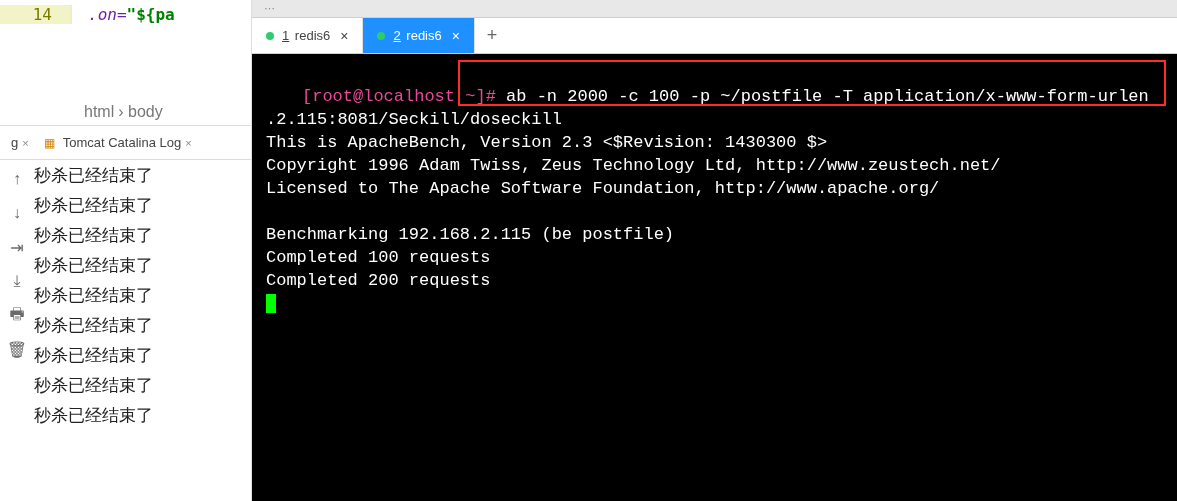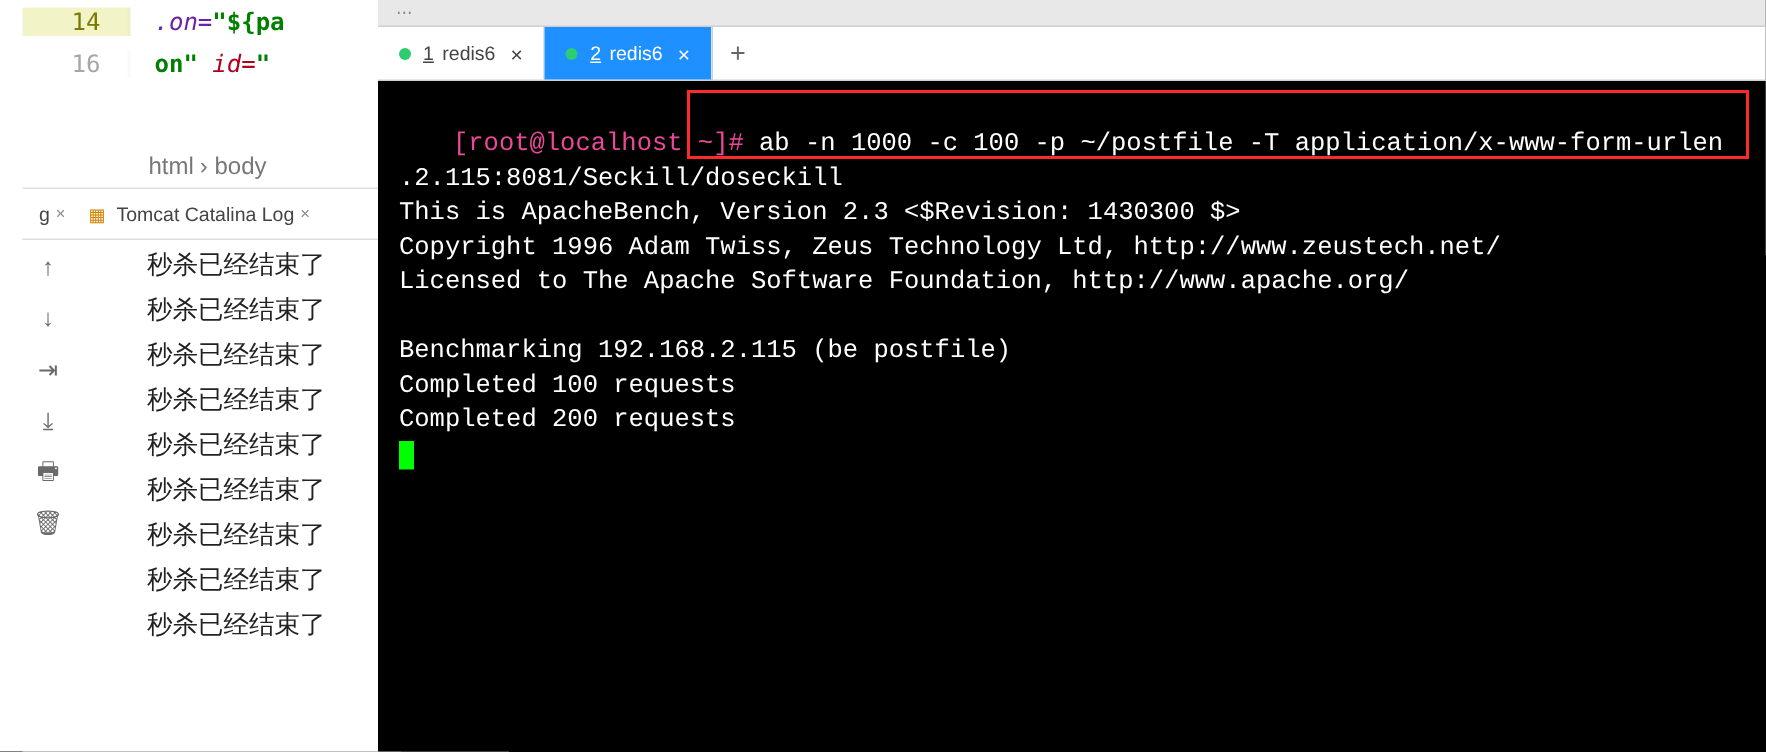--- a/index.html
+++ b/index.html
@@ -7,21 +7,21 @@
   width: 1177px;
   height: 501px;
   font-family: "Segoe UI", Arial, sans-serif;
   font-size: 13px;
   background: #fff;
   overflow: hidden;
   position: relative;
 }
 .left-pane {
   position: absolute;
-  left: 15px; top: 0;
+  left: 0; top: 0;
   width: 252px;
   height: 501px;
   background: #fff;
   border-right: 1px solid #ddd;
 }
 .code-area {
   background: #fff;
   border-bottom: 1px solid #ddd;
   height: 126px;
   position: relative;
@@ -101,25 +101,24 @@
   display: flex;
   flex-direction: column;
   align-items: center;
   gap: 16px;
   padding-top: 10px;
   color: #6a6a6a;
 }
 .tool-strip .ti { width: 18px; height: 18px; display:flex; align-items:center; justify-content:center; font-size: 16px; color:#6a6a6a; cursor:pointer;}
 .output-lines {
   flex: 1;
-  font-family: Liberation Serif, serif;
+  font-family: Liberation Mono, monospace;
   font-size: 17px;
   color: #222;
   padding-top: 2px;
-  text-align: center;
 }
 .output-lines div { height: 30px; line-height: 30px; white-space: pre; }
 
 .right-pane {
   position: absolute;
   left: 252px; top: 0;
   width: 925px;
   height: 501px;
   display: flex;
   flex-direction: column;
@@ -200,24 +199,20 @@
 </head>
 <body>
 
 <div class="left-pane">
 
   <div class="code-area">
     <div class="code-line">
       <div class="gutter hl">14</div>
       <div class="code-content"><span class="purple">.on=</span><span class="green">"${pa</span></div>
     </div>
-    <div class="code-line">
-      <div class="gutter">16</div>
-      <div class="code-content"><span class="green">on"</span><span class="red"> id=</span><span class="green">"</span></div>
-    </div>
     <div class="breadcrumb">
       <span>html</span>›
       <span>body</span>
     </div>
   </div>
 
   <div class="log-tabs">
     <div class="log-tab">
       <span>g</span>
         <span class="x">×</span>
@@ -265,21 +260,21 @@
     </div>
     <div class="term-tab active">
       <span class="dot"></span>
       <span class="num">2</span>&nbsp;<span>redis6</span>
       <span class="close">×</span>
     </div>
     <div class="add-tab">+</div>
   </div>
 
   <div class="terminal">
-<span class="prompt-root">[root@localhost ~]# </span><span class="white">ab -n 1000 -c 100 -p ~/postfile -T application/x-www-form-urlen</span>
+<span class="prompt-root">[root@localhost ~]# </span><span class="white">ab -n 2000 -c 100 -p ~/postfile -T application/x-www-form-urlen</span>
 <span class="white">.2.115:8081/Seckill/doseckill</span>
 <span class="white">This is ApacheBench, Version 2.3 &lt;$Revision: 1430300 $&gt;</span>
 <span class="white">Copyright 1996 Adam Twiss, Zeus Technology Ltd, http://www.zeustech.net/</span>
 <span class="white">Licensed to The Apache Software Foundation, http://www.apache.org/</span>
 <span class="white"></span>
 <span class="white">Benchmarking 192.168.2.115 (be postfile)</span>
 <span class="white">Completed 100 requests</span>
 <span class="white">Completed 200 requests</span>
 <span class="cursor-block"></span>
     <div class="redbox"></div>

